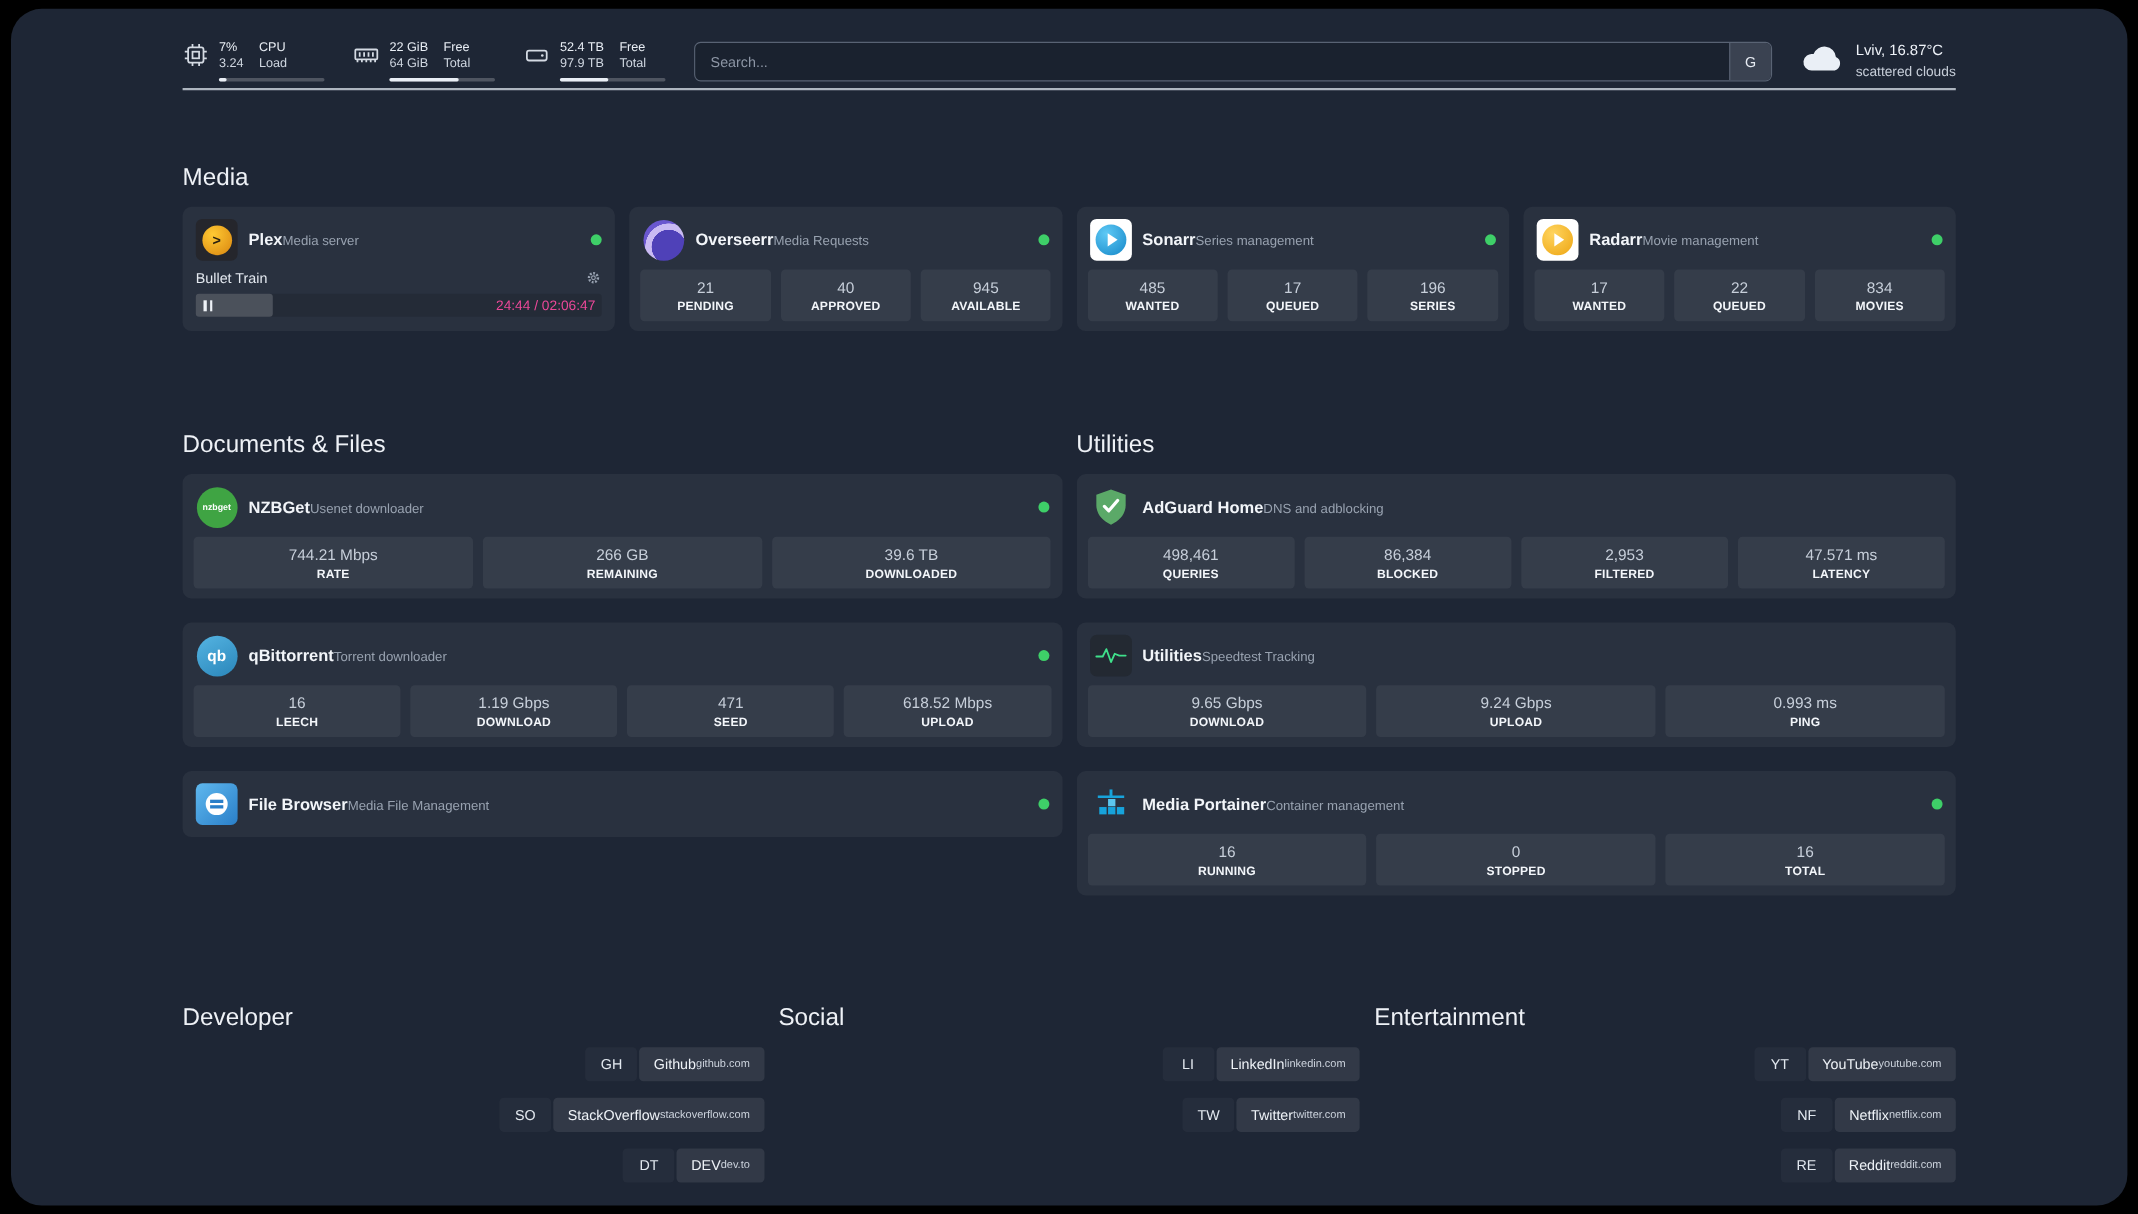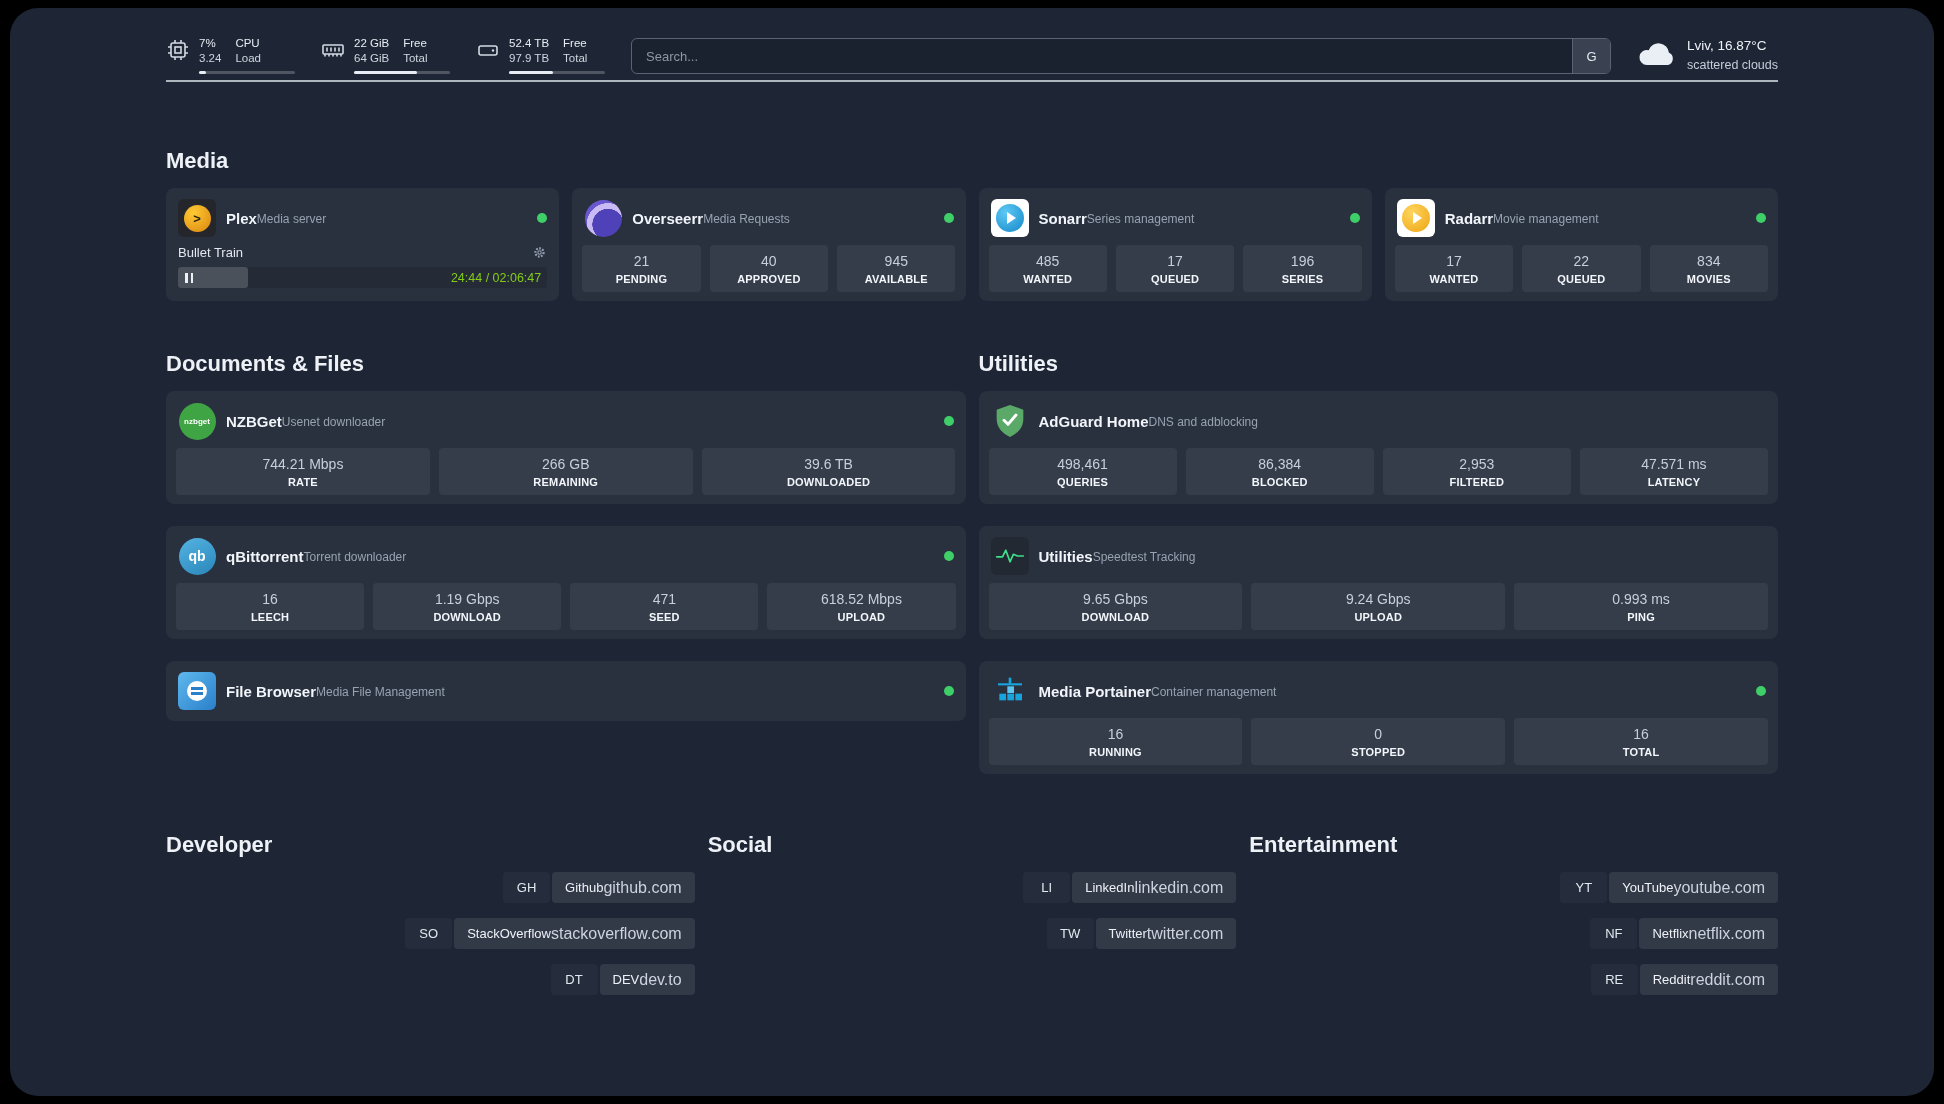--- a/index.html
+++ b/index.html
@@ -30,21 +30,21 @@
               color:#e6ebf2; font-size:13px; cursor:pointer; font-family:inherit; }
 
   .weather { display:flex; align-items:center; gap:10px; margin-top:0; }
   .weather-texts { display:flex; flex-direction:column; line-height:1.45; }
   .weather-loc { font-size:13.5px; color:#eef2f8; }
   .weather-cond { font-size:12.5px; color:#c6cdd8; }
 
   .divider { margin-top:20px; border-bottom:2px solid rgba(222,229,238,0.75); }
 
   
-  .section-title { font-size:22px; font-weight:700; color:#eef1f6; }
+  .section-title { font-size:22px; font-weight:400; color:#eef1f6;margin-top:40px; }
   .media-section { margin-top:66px; }
   .media-grid { margin-top:14px; display:grid; grid-template-columns:repeat(4,1fr); gap:13px; }
 
   .card { background:rgba(255,255,255,0.05); border-radius:8px; padding:9px 10px; }
   .card-head { display:flex; align-items:center; gap:10px; padding:2px 2px 8px 2px; }
   .head-only { padding-bottom:2px; }
   .app-icon { width:38px; height:38px; border-radius:6px; flex:none;
               display:flex; align-items:center; justify-content:center; }
   .app-meta { display:flex; flex-direction:row; }
   .app-name { font-size:15px; font-weight:700; color:#f2f5f9; }
@@ -59,35 +59,35 @@
   
   .player { padding:0 2px; }
   .player-top { display:flex; align-items:center; font-size:13px; color:#e4e9f0; }
   .gear { margin-left:auto; cursor:pointer; display:flex; }
   .player-bar { margin-top:7px; height:21px; border-radius:3px; background:rgba(0,0,0,0.12);
                 display:flex; align-items:center; }
   .player-fill { height:100%; border-radius:3px; background:rgba(255,255,255,0.18);
                  display:flex; align-items:center; padding-left:7px; min-width:30px; cursor:pointer; }
   .pause { display:flex; gap:3px; }
   .pause span { width:2.5px; height:10px; background:#eef2f7; display:block; }
-  .player-time { margin-left:auto; font-size:12.5px; color:#84cc16; padding-right:6px; }
+  .player-time { margin-left:auto; font-size:12.5px; color:#ec4899; padding-right:6px; }
 
   .two-col { margin-top:50px; display:grid; grid-template-columns:1fr 1fr; gap:13px; align-items:start; }
   .col-cards { margin-top:14px; display:flex; flex-direction:column; gap:22px; }
 
   
   .links-grid { margin-top:58px; display:grid; grid-template-columns:repeat(3,1fr); gap:13px; align-items:start; }
   .bm-rows { margin-top:14px; display:flex; flex-direction:column; gap:15px;align-items:flex-end; }
   .bm-row { display:flex; height:31px; gap:2px; cursor:pointer; }
   .bm-abbr { width:47px; flex:none; background:rgba(255,255,255,0.035); border-radius:4px;
              display:flex; align-items:center; justify-content:center; font-size:13px; color:#e2e8ef; }
   .bm-bar { flex:1; background:rgba(255,255,255,0.09); border-radius:4px;
             display:flex; align-items:center; padding:0 13px; }
   .bm-name { font-size:13px; color:#eef2f7; }
-  .bm-url { margin-left:auto; font-size:16px; color:#ccd3dd; }
+  .bm-url { margin-left:auto; font-size:10px; color:#ccd3dd; }
 
   
   .icon-plex { background:#25262c; }
   .plex-ball { width:27px; height:27px; border-radius:50%;
                background:radial-gradient(circle at 35% 30%, #ffc933, #d9850f);
                display:flex; align-items:center; justify-content:center; }
   .plex-ball::after { content:">"; font-size:13px; font-weight:800; color:#2b2110; }
   .ov-ball { width:37px; height:37px; border-radius:50%;
              background:radial-gradient(circle at 62% 66%, #4f41b8 0 46%, #c9baf3 47% 63%, #6a57cf 64%); }
   .icon-sonarr { background:#ffffff; }

